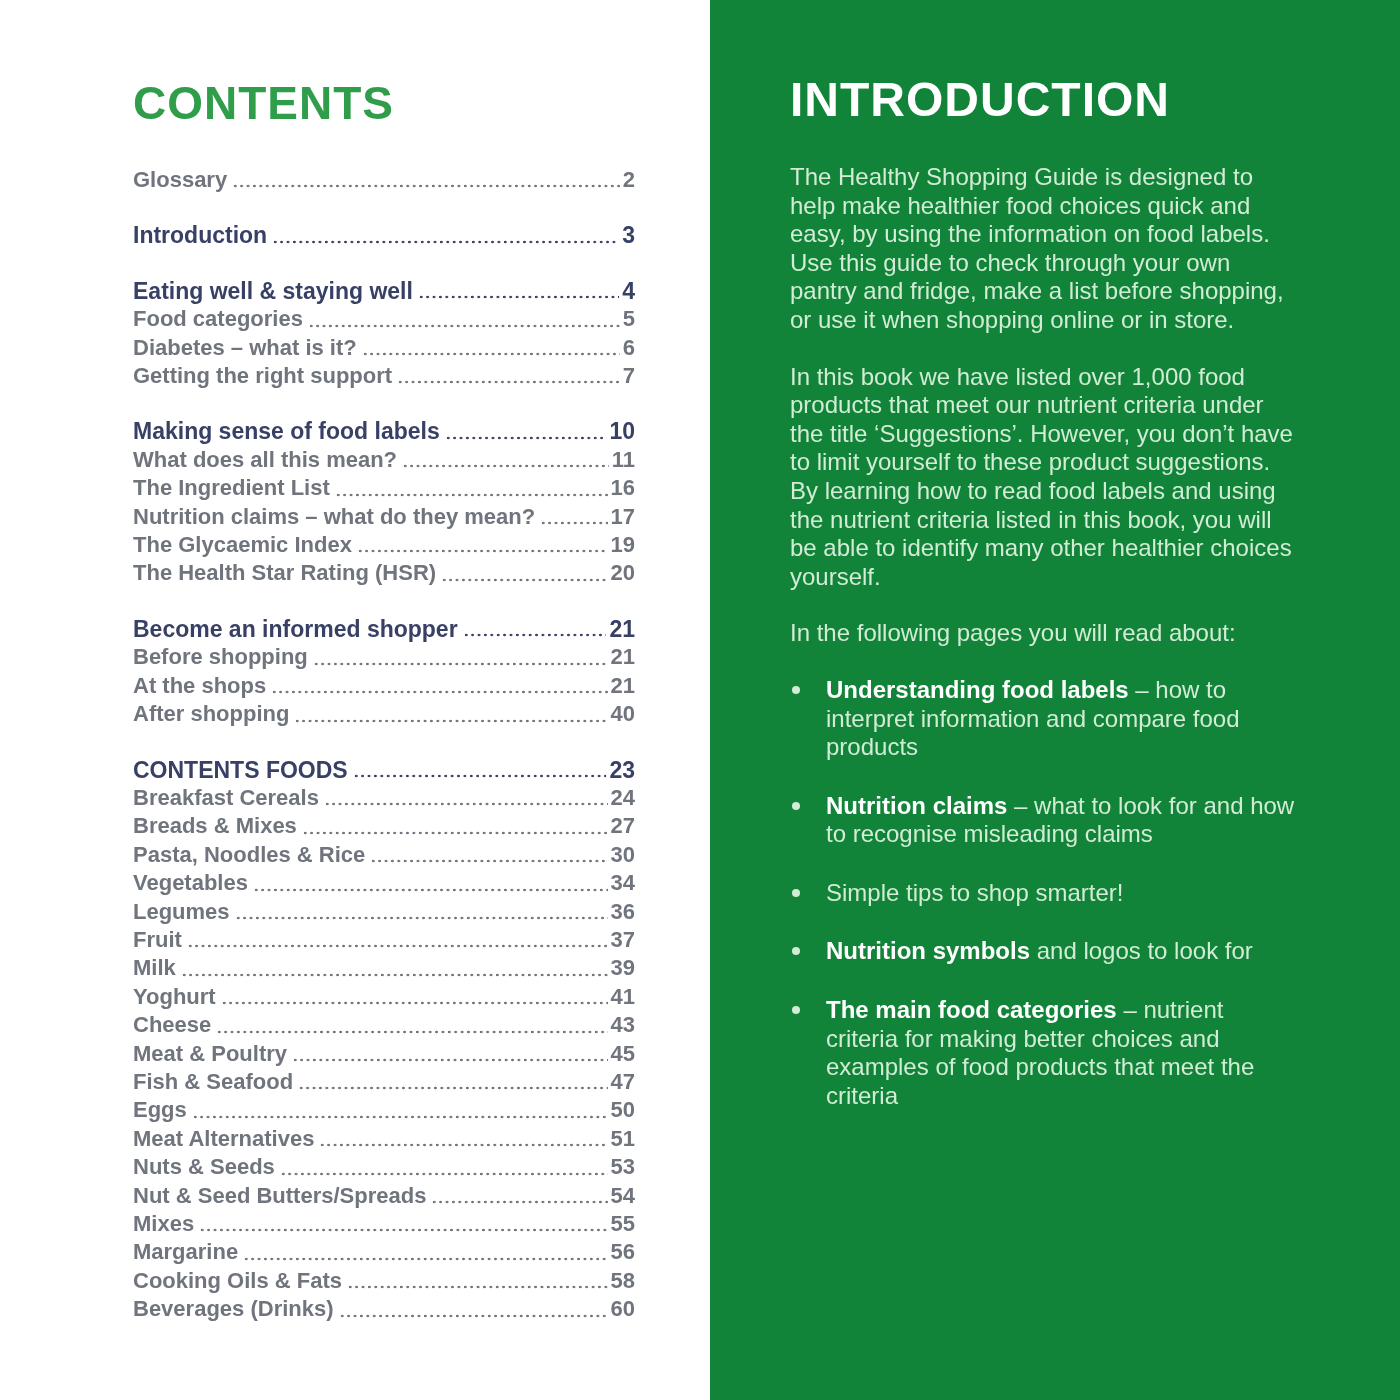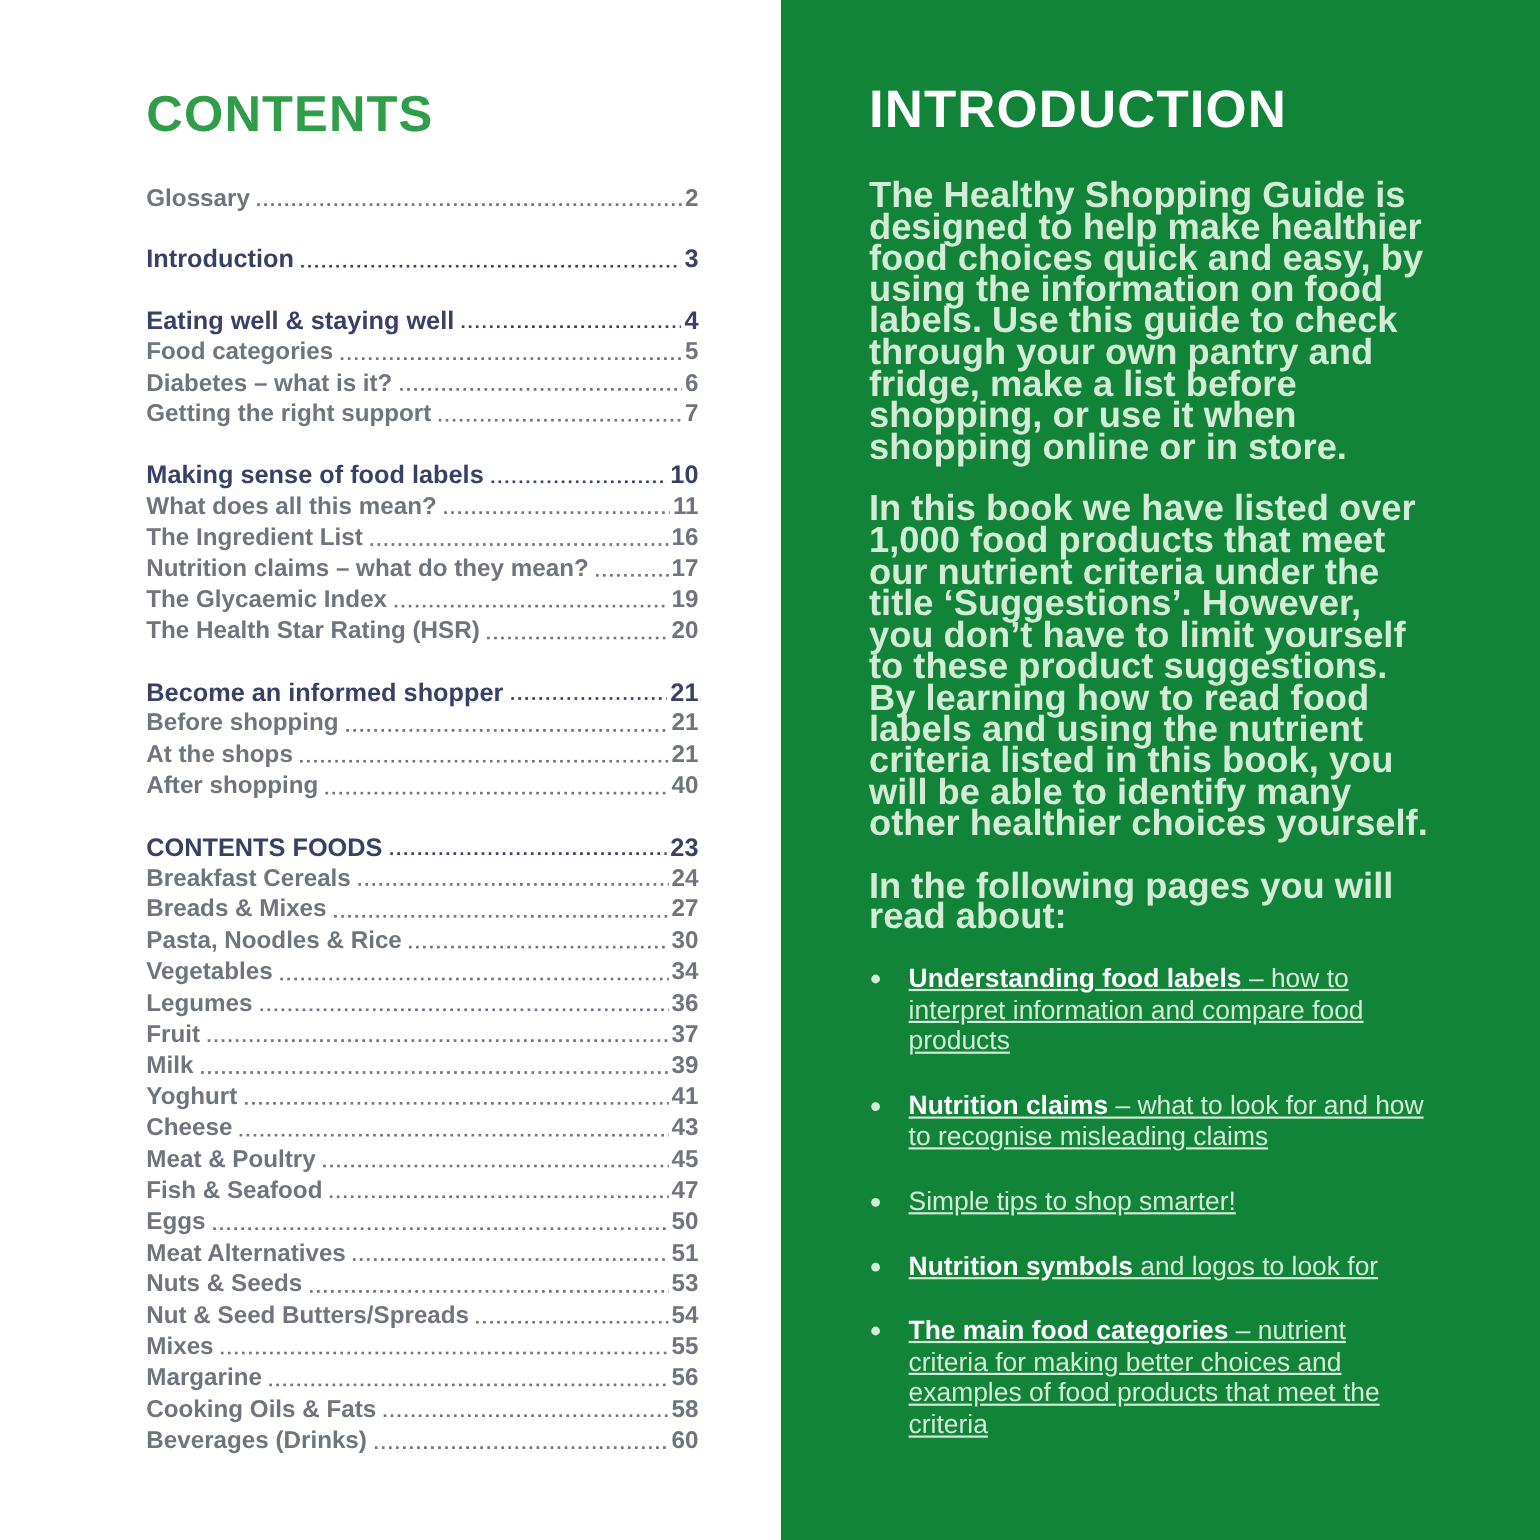--- a/index.html
+++ b/index.html
@@ -66,23 +66,23 @@
   }
   .intro-title {
     margin: 0 0 36px 0;
     font-size: 48px; font-weight: 800;
     letter-spacing: 1px;
     color: var(--intro-bold-white);
   }
   .intro-body { width: 512px; }
   .intro-para {
     margin: 0 0 28px 0;
-    font-size: 33px; line-height: 28.6px; font-weight: bold;
-  }
-  .bullets { width: 512px; margin-top: 8px; text-decoration: underline; }
+    font-size: 24px; line-height: 28.6px;
+  }
+  .bullets { width: 512px; margin-top: 8px; }
   .bullet-item {
     display: flex; align-items: flex-start;
     margin-bottom: 30px;
     font-size: 24px; line-height: 28.6px;
   }
   .bullet-marker {
     flex: 0 0 auto;
     width: 8px; height: 8px; border-radius: 50%;
     background: currentColor;
     margin: 10px 26px 0 2px;

